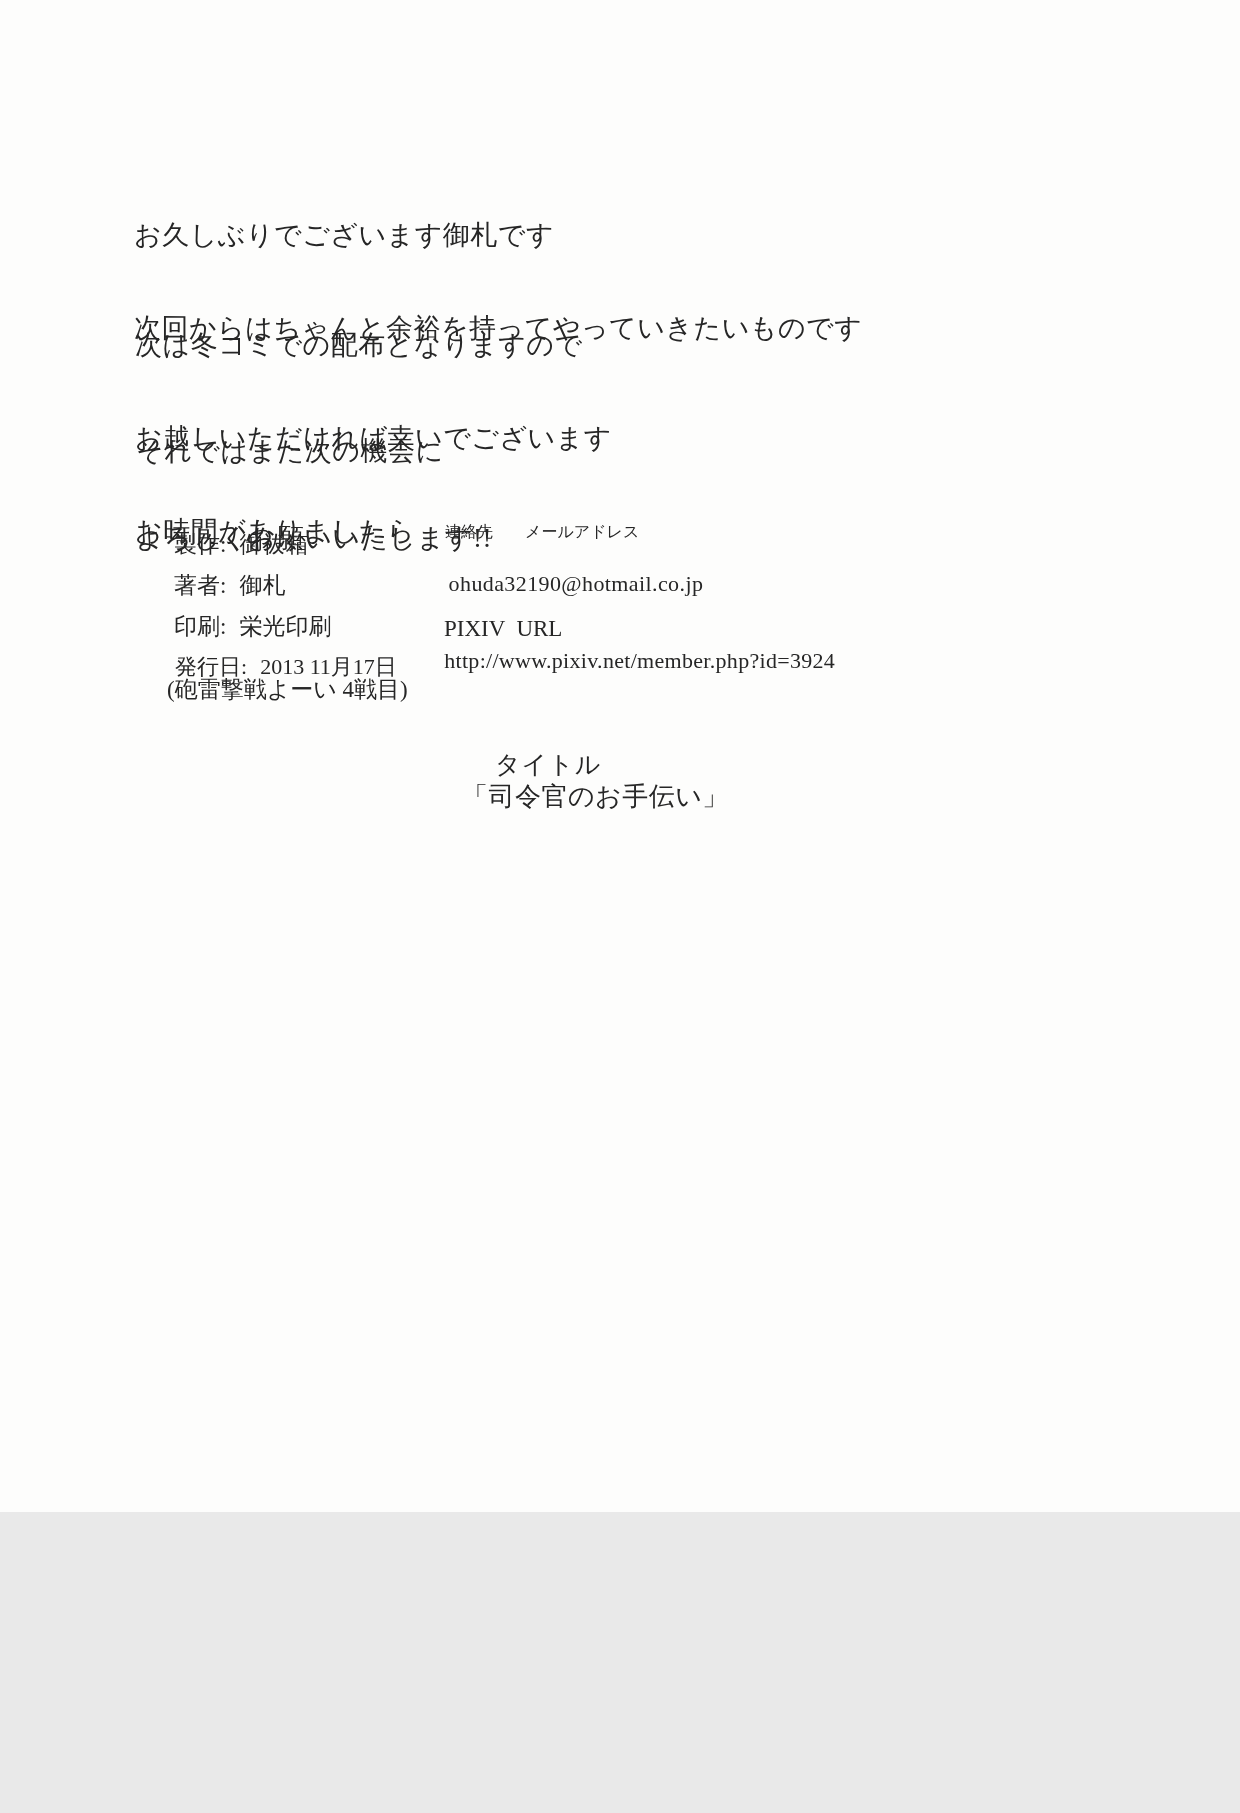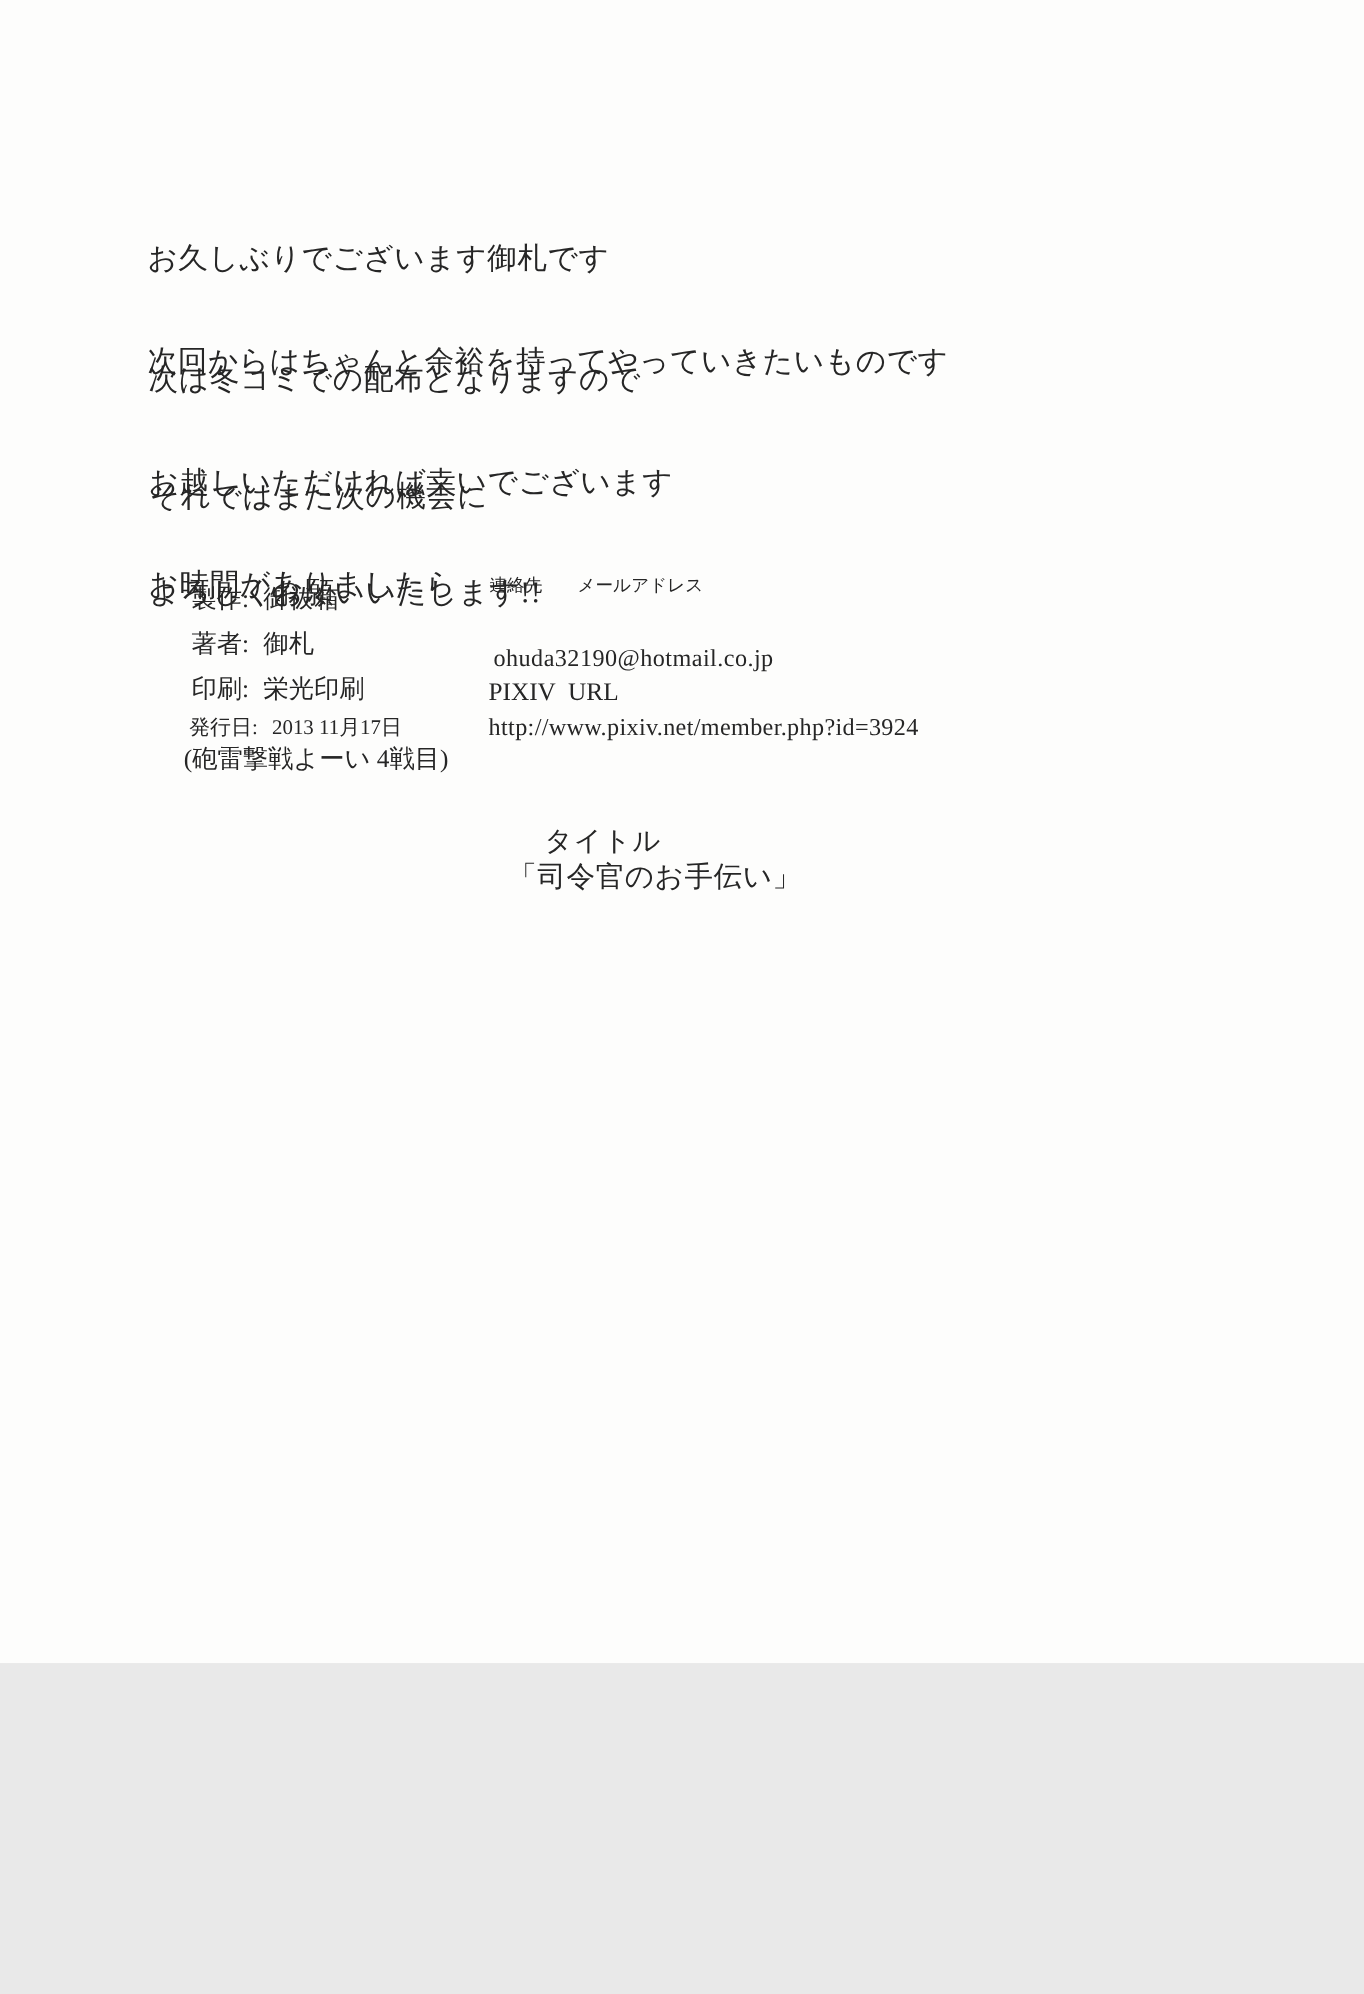--- a/index.html
+++ b/index.html
@@ -25,27 +25,27 @@
   #para1 { left: 134px; top: 158px; }
   #para2 { left: 135px; top: 268px; }
   #para3 { left: 136px; top: 379px; line-height: 29px; }
 
   
   .colophon-row { font-size: 23px; }
   .colophon-row .value { margin-left: 13px; }
   #row-production { left: 151px; top: 503px; }
   #row-author     { left: 151px; top: 544px; }
   #row-printing   { left: 151px; top: 585px; }
-  #row-date       { left: 153px; top: 626px; font-size: 19px; }
+  #row-date       { left: 153px; top: 626px; font-size: 22px; }
   #row-event      { left: 144px; top: 648px; font-size: 23px; text-align: right; }
 
   
   #contact-heading { left: 429px; top: 504px; font-size: 16px; }
   #contact-heading .email-label { margin-left: 32px; }
-  #contact-email   { left: 425px; top: 559px; font-size: 22px; letter-spacing: 0.4px; }
+  #contact-email   { left: 425px; top: 545px; font-size: 22px; letter-spacing: 0.4px; }
   #contact-pixiv-label { left: 421px; top: 590px; font-size: 23px; }
   #contact-pixiv-url   { left: 421px; top: 622px; font-size: 22px; letter-spacing: 0.3px; }
 
   
   #title-caption { left: 466px; top: 720px; font-size: 25px; letter-spacing: 1px; }
   #title-text    { left: 434px; top: 749px; font-size: 26px; letter-spacing: 0.5px; }
 </style>
 </head>
 <body>
 

